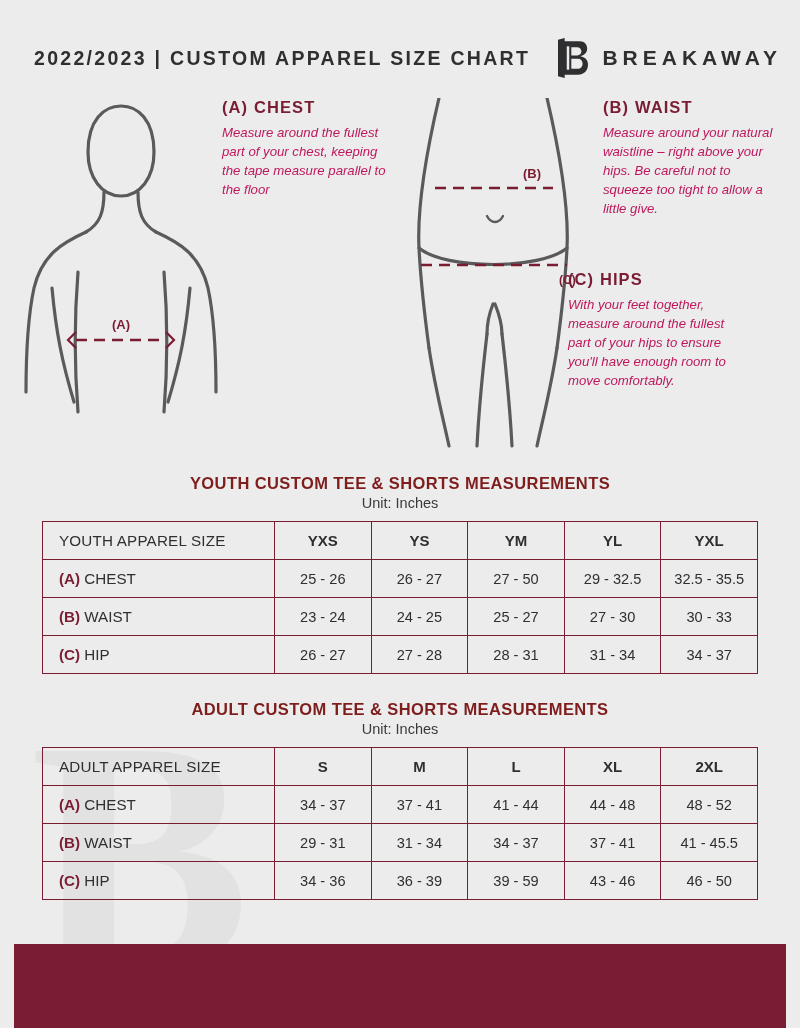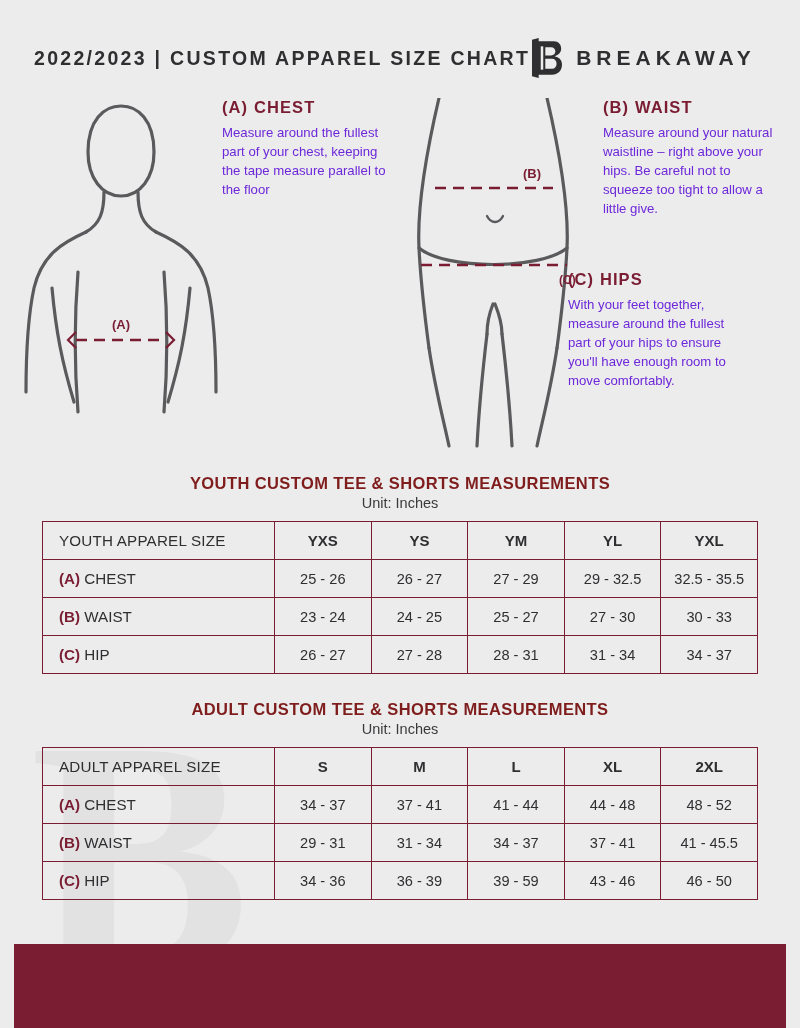--- a/index.html
+++ b/index.html
@@ -29,21 +29,22 @@
     letter-spacing: -10px;
     user-select: none;
     z-index: 0;
   }
   .content { position: relative; z-index: 2; }
 
   
   .header {
     display: flex;
     align-items: center;
-    padding: 38px 34px 0 34px;
+    justify-content: space-between;
+    padding: 38px 18px 0 34px;
   }
   .header-title {
     font-size: 19.5px;
     font-weight: bold;
     letter-spacing: 2.3px;
     color: #2f2f31;
     white-space: nowrap;
   }
   .brand {
     display: flex;
@@ -72,22 +73,23 @@
   .note-title {
     font-size: 16.5px;
     font-weight: bold;
     letter-spacing: 1.1px;
     color: #7a1d32;
     margin: 0 0 7px 0;
   }
   .note-title .lead { color: #7a1d32; }
   .note-body {
     font-size: 13.2px;
+    font-style: italic;
     line-height: 1.43;
-    color: #6d28d9;
+    color: #be185d;
     margin: 0;
   }
   .note-chest { left: 222px; top: 6px; width: 175px; }
   .note-waist { left: 603px; top: 6px; width: 170px; }
   .note-hips  { left: 568px; top: 178px; width: 172px; }
 
   
   .table-block { margin-top: 2px; }
   .table-title {
     text-align: center;
@@ -261,21 +263,21 @@
           </tr>
         </thead>
         <tbody>
           <tr>
             <td class="row-head">
               <span class="tag">(A)</span>
               <span>CHEST</span>
             </td>
             <td>25 - 26</td>
             <td>26 - 27</td>
-            <td>27 - 29</td>
+            <td>27 - 50</td>
             <td>29 - 32.5</td>
             <td>32.5 - 35.5</td>
           </tr>
           <tr>
             <td class="row-head">
               <span class="tag">(B)</span>
               <span>WAIST</span>
             </td>
             <td>23 - 24</td>
             <td>24 - 25</td>

